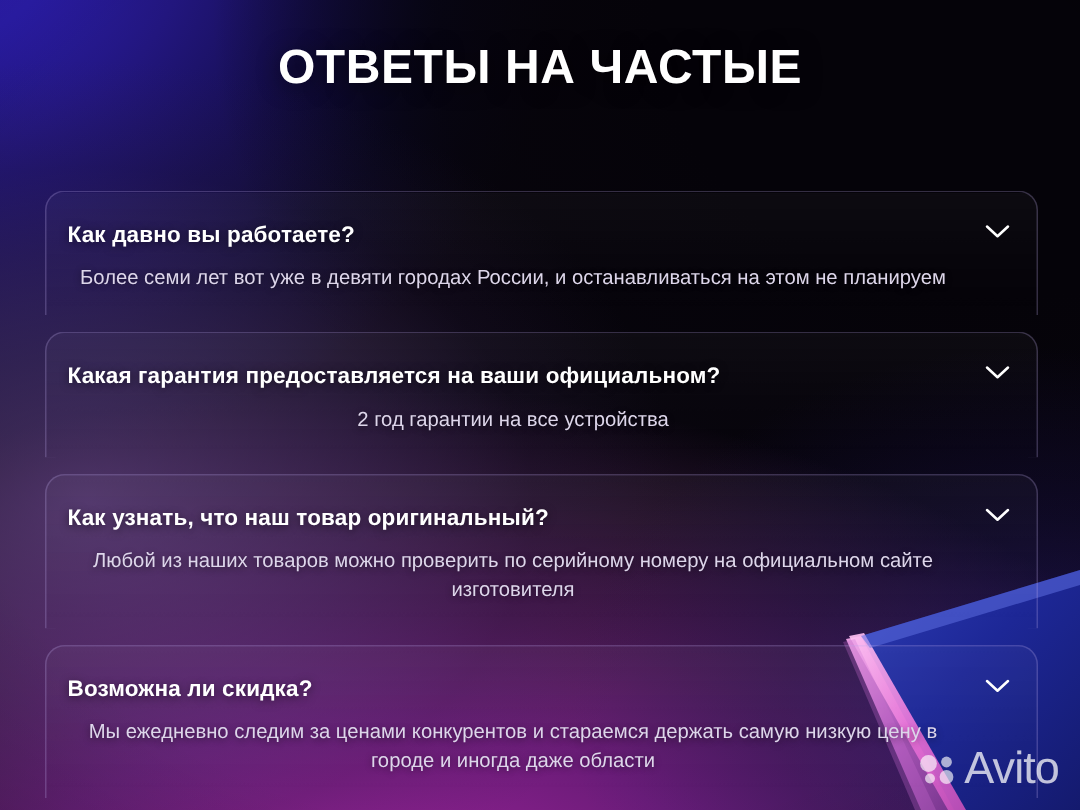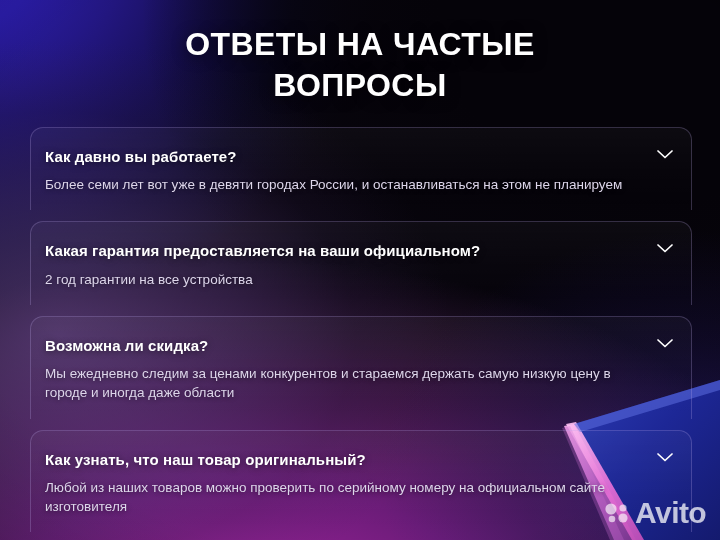--- a/index.html
+++ b/index.html
@@ -102,20 +102,21 @@
     text-shadow:0 1px 6px rgba(0,0,0,0.5);
   }
   .faq-a {
     margin-top:9px;
     color:#ddd6ea;
     font-size:13.5px;
     font-weight:normal;
     line-height:1.42;
     max-width:600px;
     text-shadow:0 1px 5px rgba(0,0,0,0.45);
+    text-align:center;
   }
 
   .chev {
     position:absolute;
     right:16px; top:19px;
     width:20px; height:14px;
   }
   .chev svg { display:block; width:100%; height:100%; }
 
   
@@ -123,21 +124,21 @@
     position:absolute;
     right:14px; bottom:12px;
     display:flex; align-items:center; gap:5px;
     opacity:0.80;
   }
   .avito-dots { width:26px; height:22px; }
   .avito-dots svg { display:block; width:100%; height:100%; }
   .avito-word {
     color:rgba(255,255,255,0.92);
     font-size:30px;
-    font-weight:bold;
+    font-weight:normal;
     letter-spacing:-0.6px;
     line-height:1;
   }
 </style>
 </head>
 <body>
 
 <div class="stage">
 
   <div class="bg-base"></div>
@@ -170,21 +171,20 @@
       <polygon points="34,44 180,0 180,160 96,160" fill="url(#faceG)"></polygon>
       <polygon points="24,46 34,44 96,160 74,160" fill="url(#sideG)" opacity="0.95"></polygon>
       <polygon points="26,44 36,42 104,160 92,160" fill="url(#edgeG)" opacity="0.92"></polygon>
       <polygon points="22,48 30,46 84,160 70,160" fill="#c969cf" opacity="0.30"></polygon>
       <polygon points="34,44 180,0 180,10 40,52" fill="#5d6ee0" opacity="0.55"></polygon>
     </svg>
   </div>
 
   <div class="title">
     <div>ОТВЕТЫ НА ЧАСТЫЕ</div>
-    <div>ВОПРОСЫ</div>
   </div>
 
   <div class="faq-list">
 
     <div class="faq-item">
       <div class="faq-q">Как давно вы работаете?</div>
       <div class="faq-a">Более семи лет вот уже в девяти городах России, и останавливаться на этом не планируем</div>
       <div class="chev">
         <svg viewBox="0 0 20 14">
             <path d="M3 4 L10 10.5 L17 4" fill="none" stroke="#ffffff" stroke-width="1.7" stroke-linecap="round" stroke-linejoin="round"></path>
@@ -196,32 +196,32 @@
       <div class="faq-q">Какая гарантия предоставляется на ваши официальном?</div>
       <div class="faq-a">2 год гарантии на все устройства</div>
       <div class="chev">
         <svg viewBox="0 0 20 14">
             <path d="M3 4 L10 10.5 L17 4" fill="none" stroke="#ffffff" stroke-width="1.7" stroke-linecap="round" stroke-linejoin="round"></path>
           </svg>
       </div>
     </div>
 
     <div class="faq-item">
+      <div class="faq-q">Как узнать, что наш товар оригинальный?</div>
+      <div class="faq-a">Любой из наших товаров можно проверить по серийному номеру на официальном сайте изготовителя</div>
+      <div class="chev">
+        <svg viewBox="0 0 20 14">
+            <path d="M3 4 L10 10.5 L17 4" fill="none" stroke="#ffffff" stroke-width="1.7" stroke-linecap="round" stroke-linejoin="round"></path>
+          </svg>
+      </div>
+    </div>
+
+    <div class="faq-item">
       <div class="faq-q">Возможна ли скидка?</div>
       <div class="faq-a">Мы ежедневно следим за ценами конкурентов и стараемся держать самую низкую цену в городе и иногда даже области</div>
-      <div class="chev">
-        <svg viewBox="0 0 20 14">
-            <path d="M3 4 L10 10.5 L17 4" fill="none" stroke="#ffffff" stroke-width="1.7" stroke-linecap="round" stroke-linejoin="round"></path>
-          </svg>
-      </div>
-    </div>
-
-    <div class="faq-item">
-      <div class="faq-q">Как узнать, что наш товар оригинальный?</div>
-      <div class="faq-a">Любой из наших товаров можно проверить по серийному номеру на официальном сайте изготовителя</div>
       <div class="chev">
         <svg viewBox="0 0 20 14">
             <path d="M3 4 L10 10.5 L17 4" fill="none" stroke="#ffffff" stroke-width="1.7" stroke-linecap="round" stroke-linejoin="round"></path>
           </svg>
       </div>
     </div>
 
   </div>
 
   <div class="avito">

